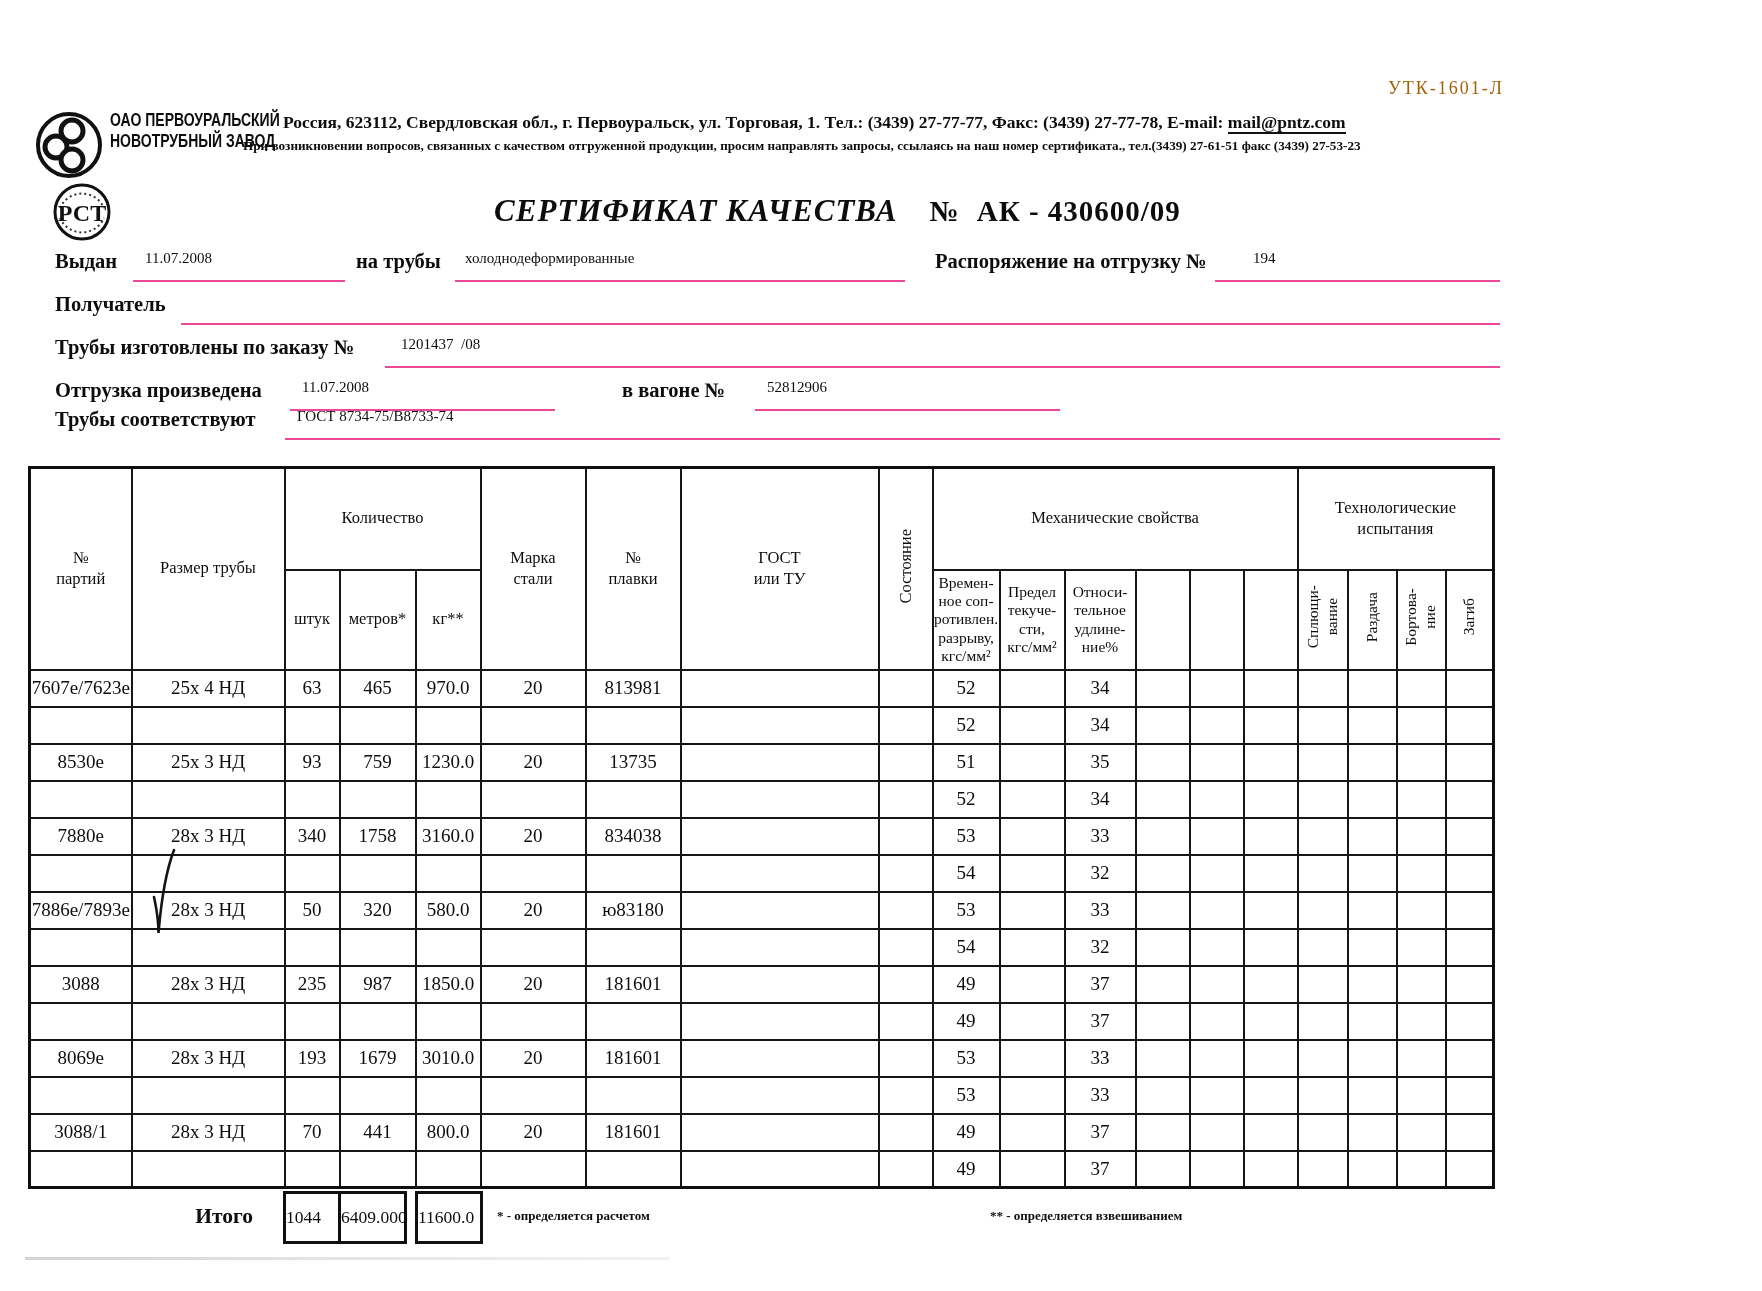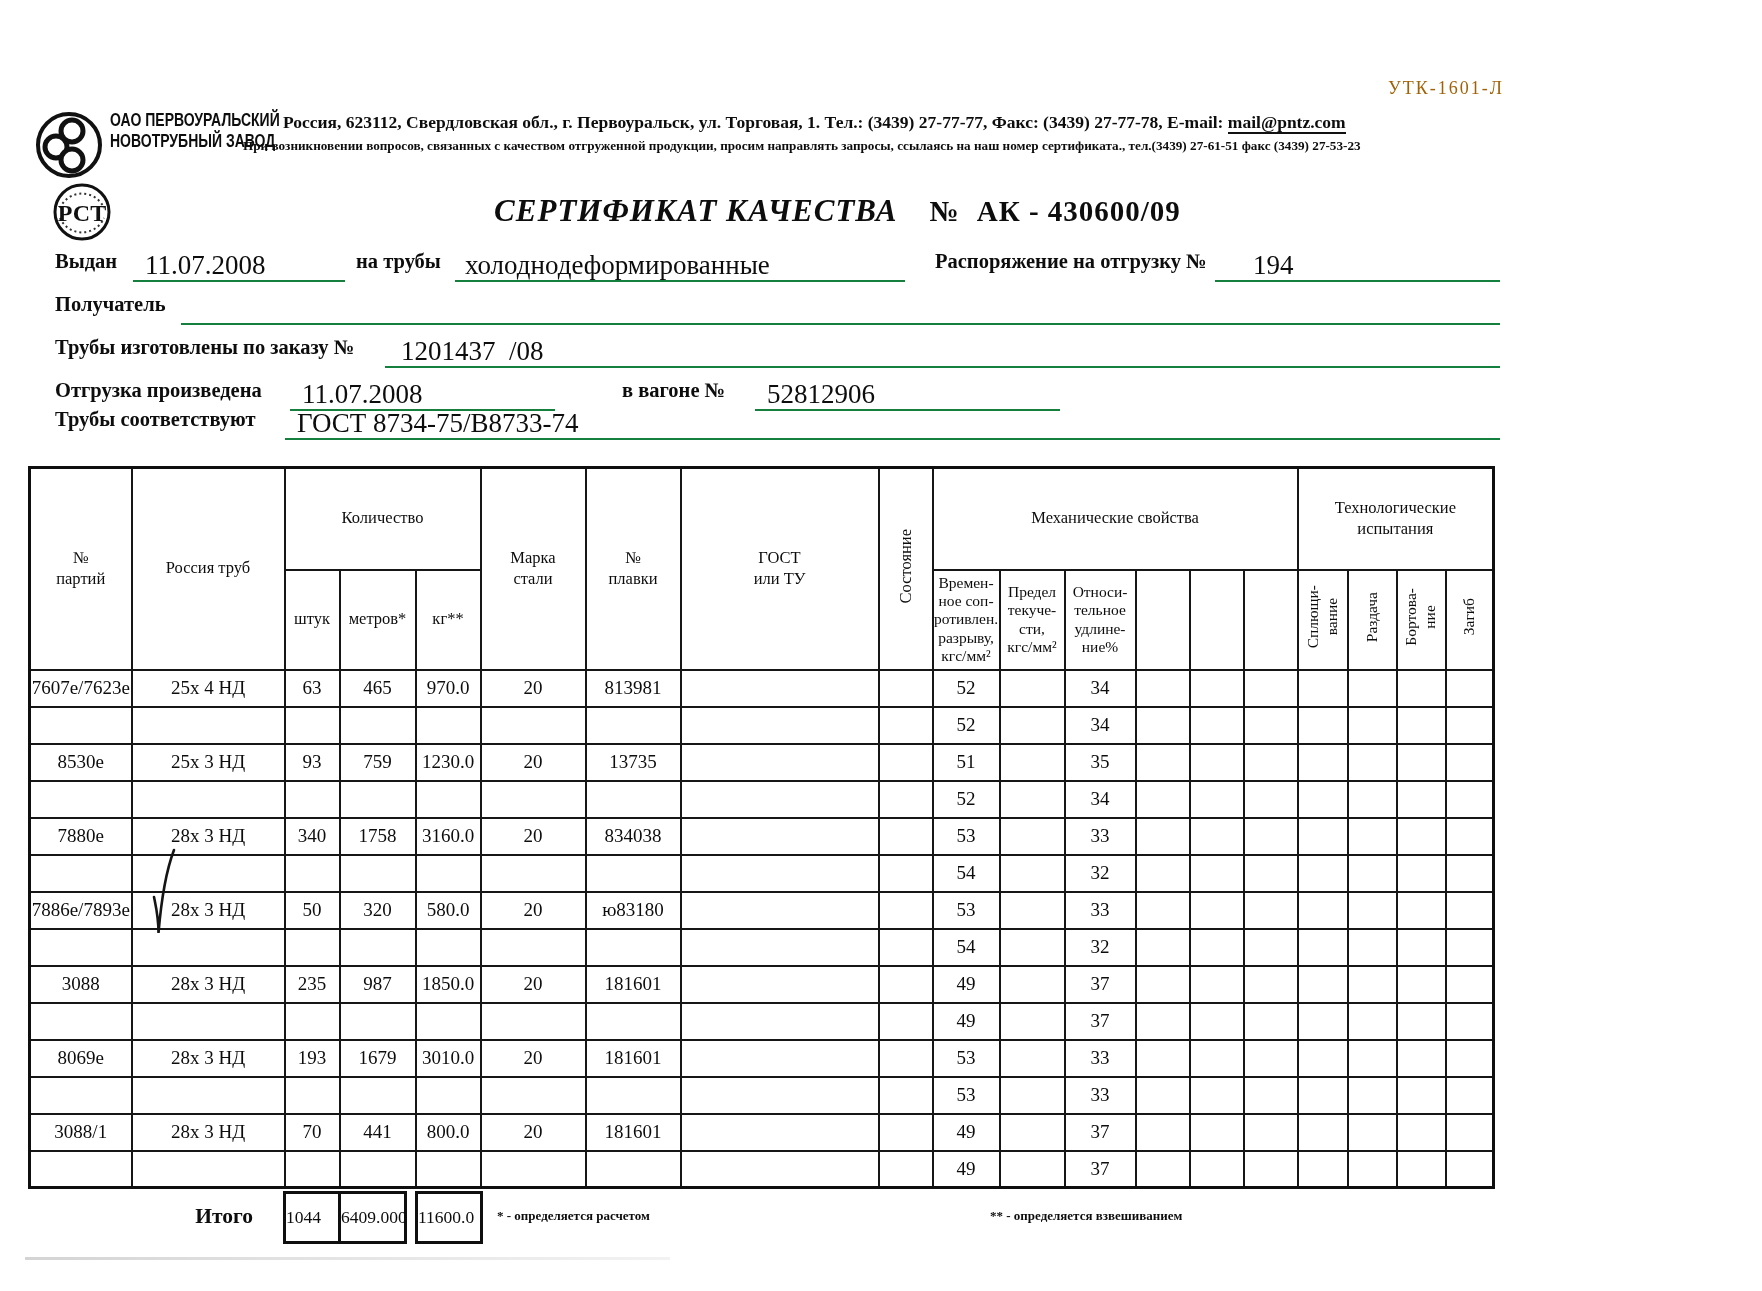--- a/index.html
+++ b/index.html
@@ -28,21 +28,21 @@
 
   
   .title-wrap { position:absolute; left:0; top:193px; width:100%; text-align:center; padding-right:87px; white-space:nowrap; }
   .cert-title { font-weight:bold; font-style:italic; font-size:31px; letter-spacing:1px; }
   .cert-no-label { font-weight:bold; font-size:29px; margin-left:28px; }
   .cert-no { font-weight:bold; font-size:29px; margin-left:14px; letter-spacing:1px; }
 
   
   .frow { position:absolute; left:0; width:100%; height:34px; }
   .flabel { position:absolute; font-weight:bold; font-size:20.5px; white-space:nowrap; }
-  .fval { position:absolute; font-size:27px; border-bottom:2px solid #15803d; height:32px; white-space:pre; }
+  .fval { position:absolute; font-size:15px; border-bottom:2px solid #ec4899; height:32px; white-space:pre; }
 
   
   .table-wrap { position:absolute; left:28px; top:466px; }
   table { border-collapse:collapse; table-layout:fixed; width:1464px; border:3px solid #0f0f0f; }
   th, td { border:2px solid #161616; text-align:center; vertical-align:middle; overflow:visible; }
   th { font-weight:normal; font-size:16.5px; line-height:1.25; }
   thead tr.hrow1 { height:102px; }
   thead tr.hrow2 { height:100px; }
   tbody td { height:37px; font-size:19px; white-space:nowrap; }
   .pre { white-space:pre-line; }
@@ -162,21 +162,21 @@
           <col style="width:54px">
           <col style="width:50px">
         <col style="width:49px">
           <col style="width:49px">
           <col style="width:48px">
       </colgroup>
       <thead>
         <tr class="hrow1">
           <th rowspan="2" class="pre">№
 партий</th>
-          <th rowspan="2">Россия труб</th>
+          <th rowspan="2">Размер трубы</th>
           <th colspan="3">Количество</th>
           <th rowspan="2" class="pre">Марка
 стали</th>
           <th rowspan="2" class="pre">№
 плавки</th>
           <th rowspan="2" class="pre">ГОСТ
 или ТУ</th>
           <th rowspan="2"><span class="vert vert-state">Состояние</span></th>
           <th colspan="6">Механические свойства</th>
           <th colspan="4" class="pre">Технологические

